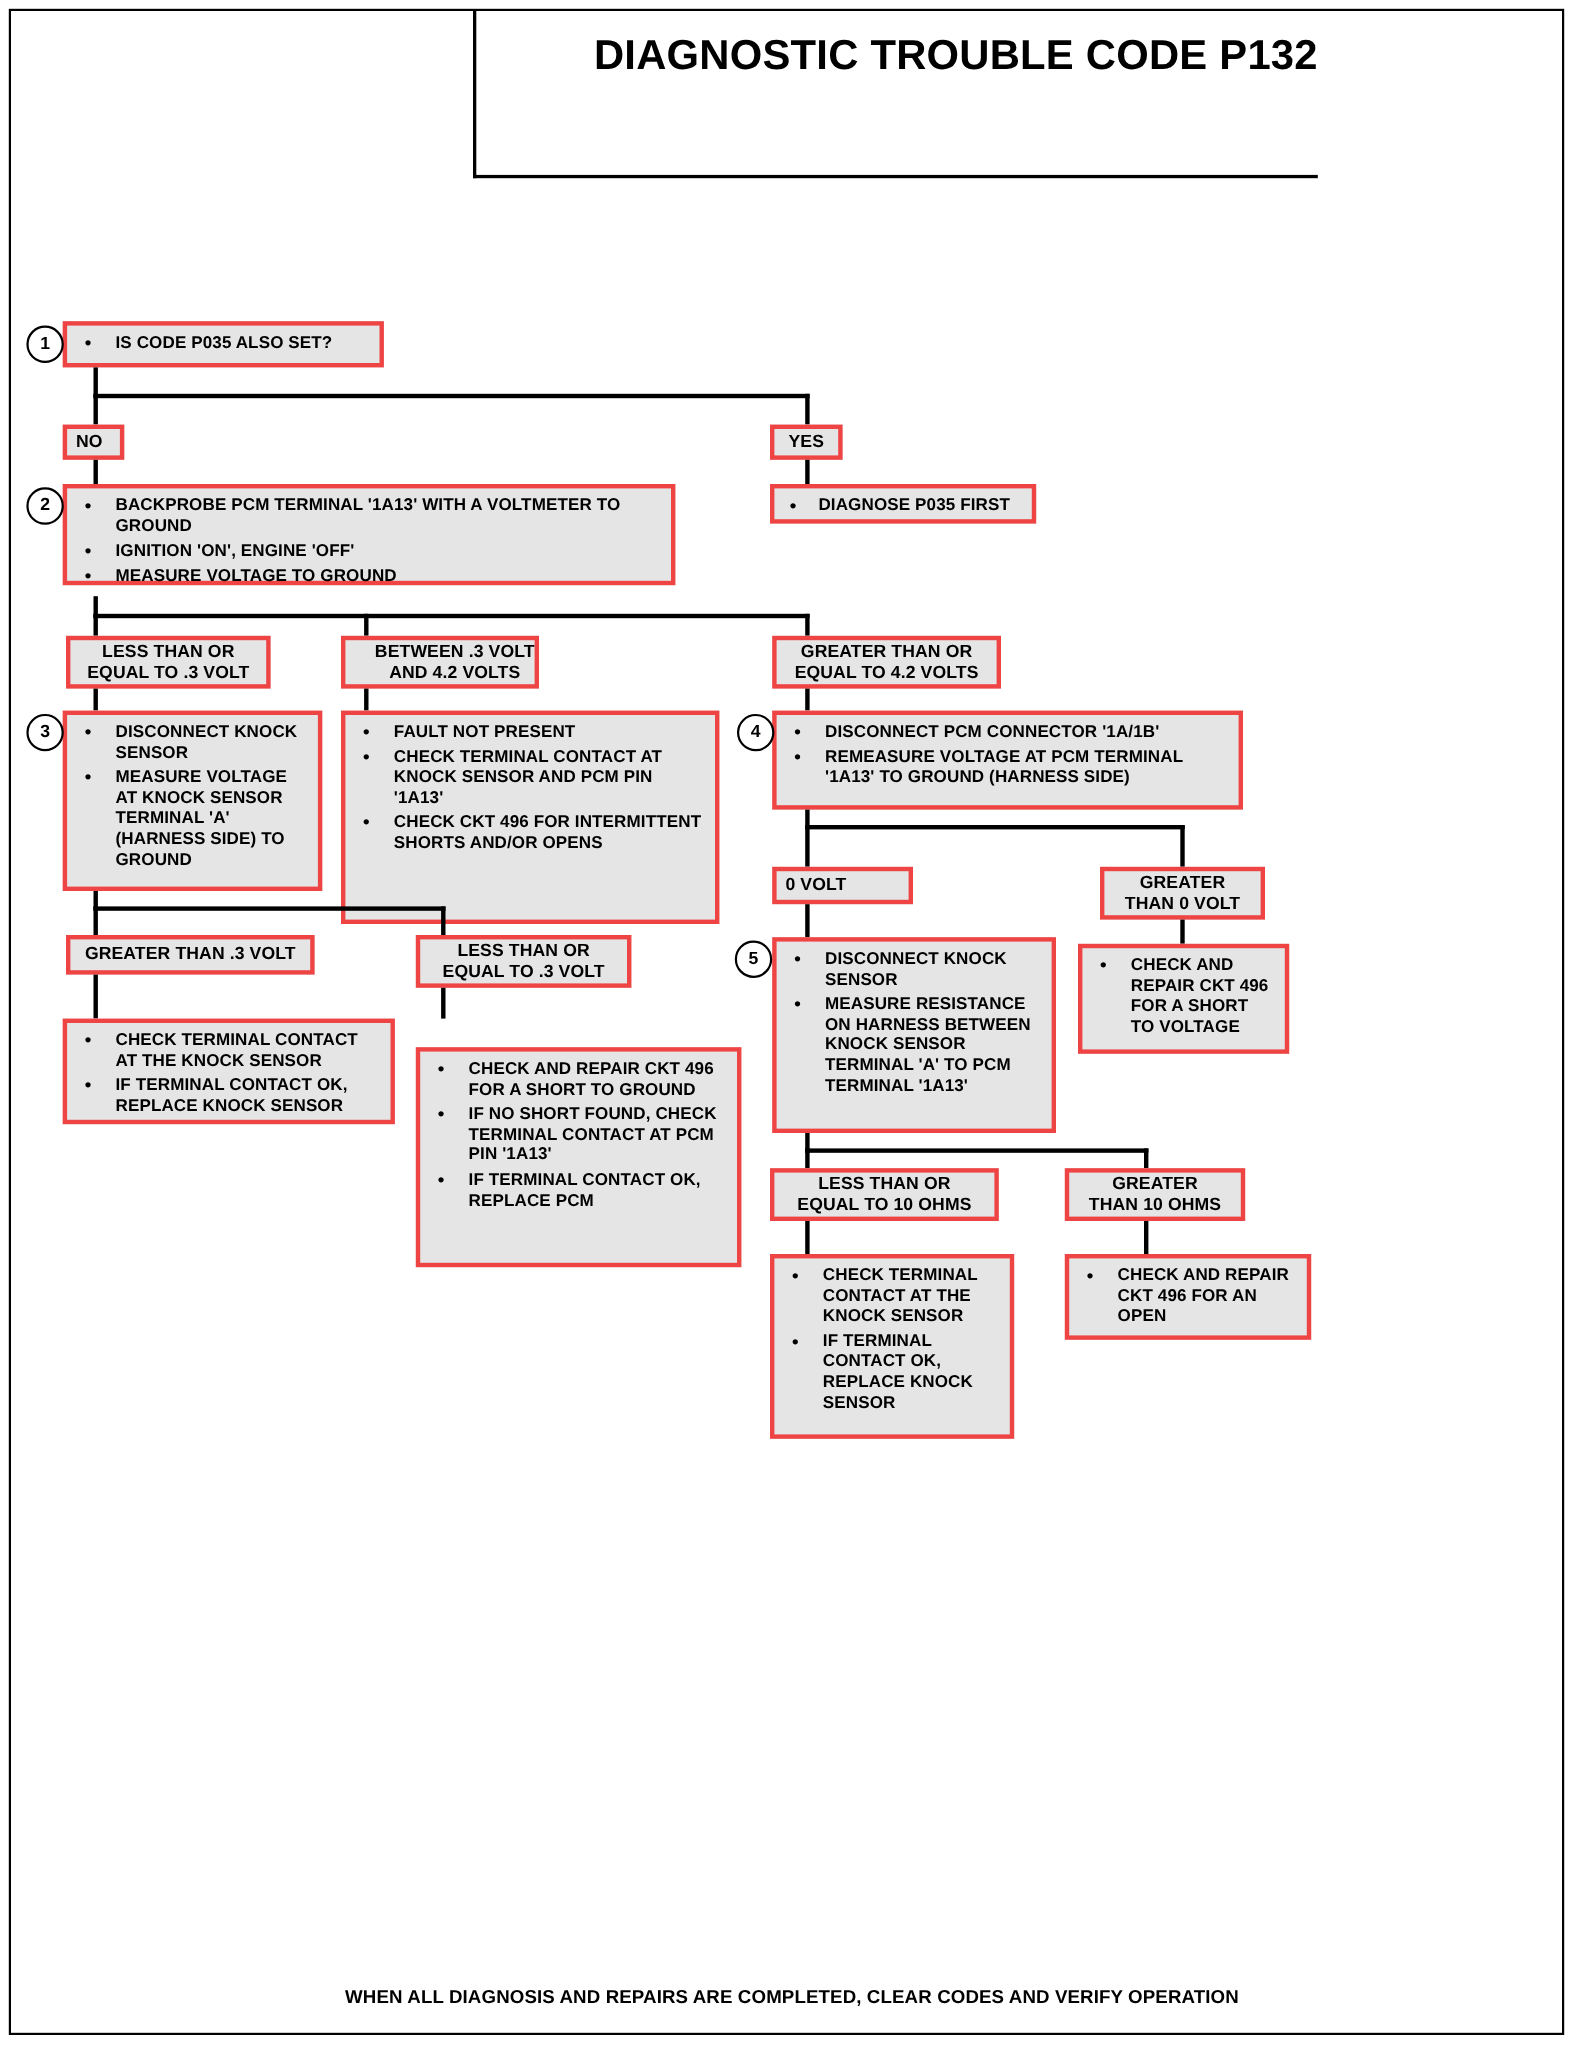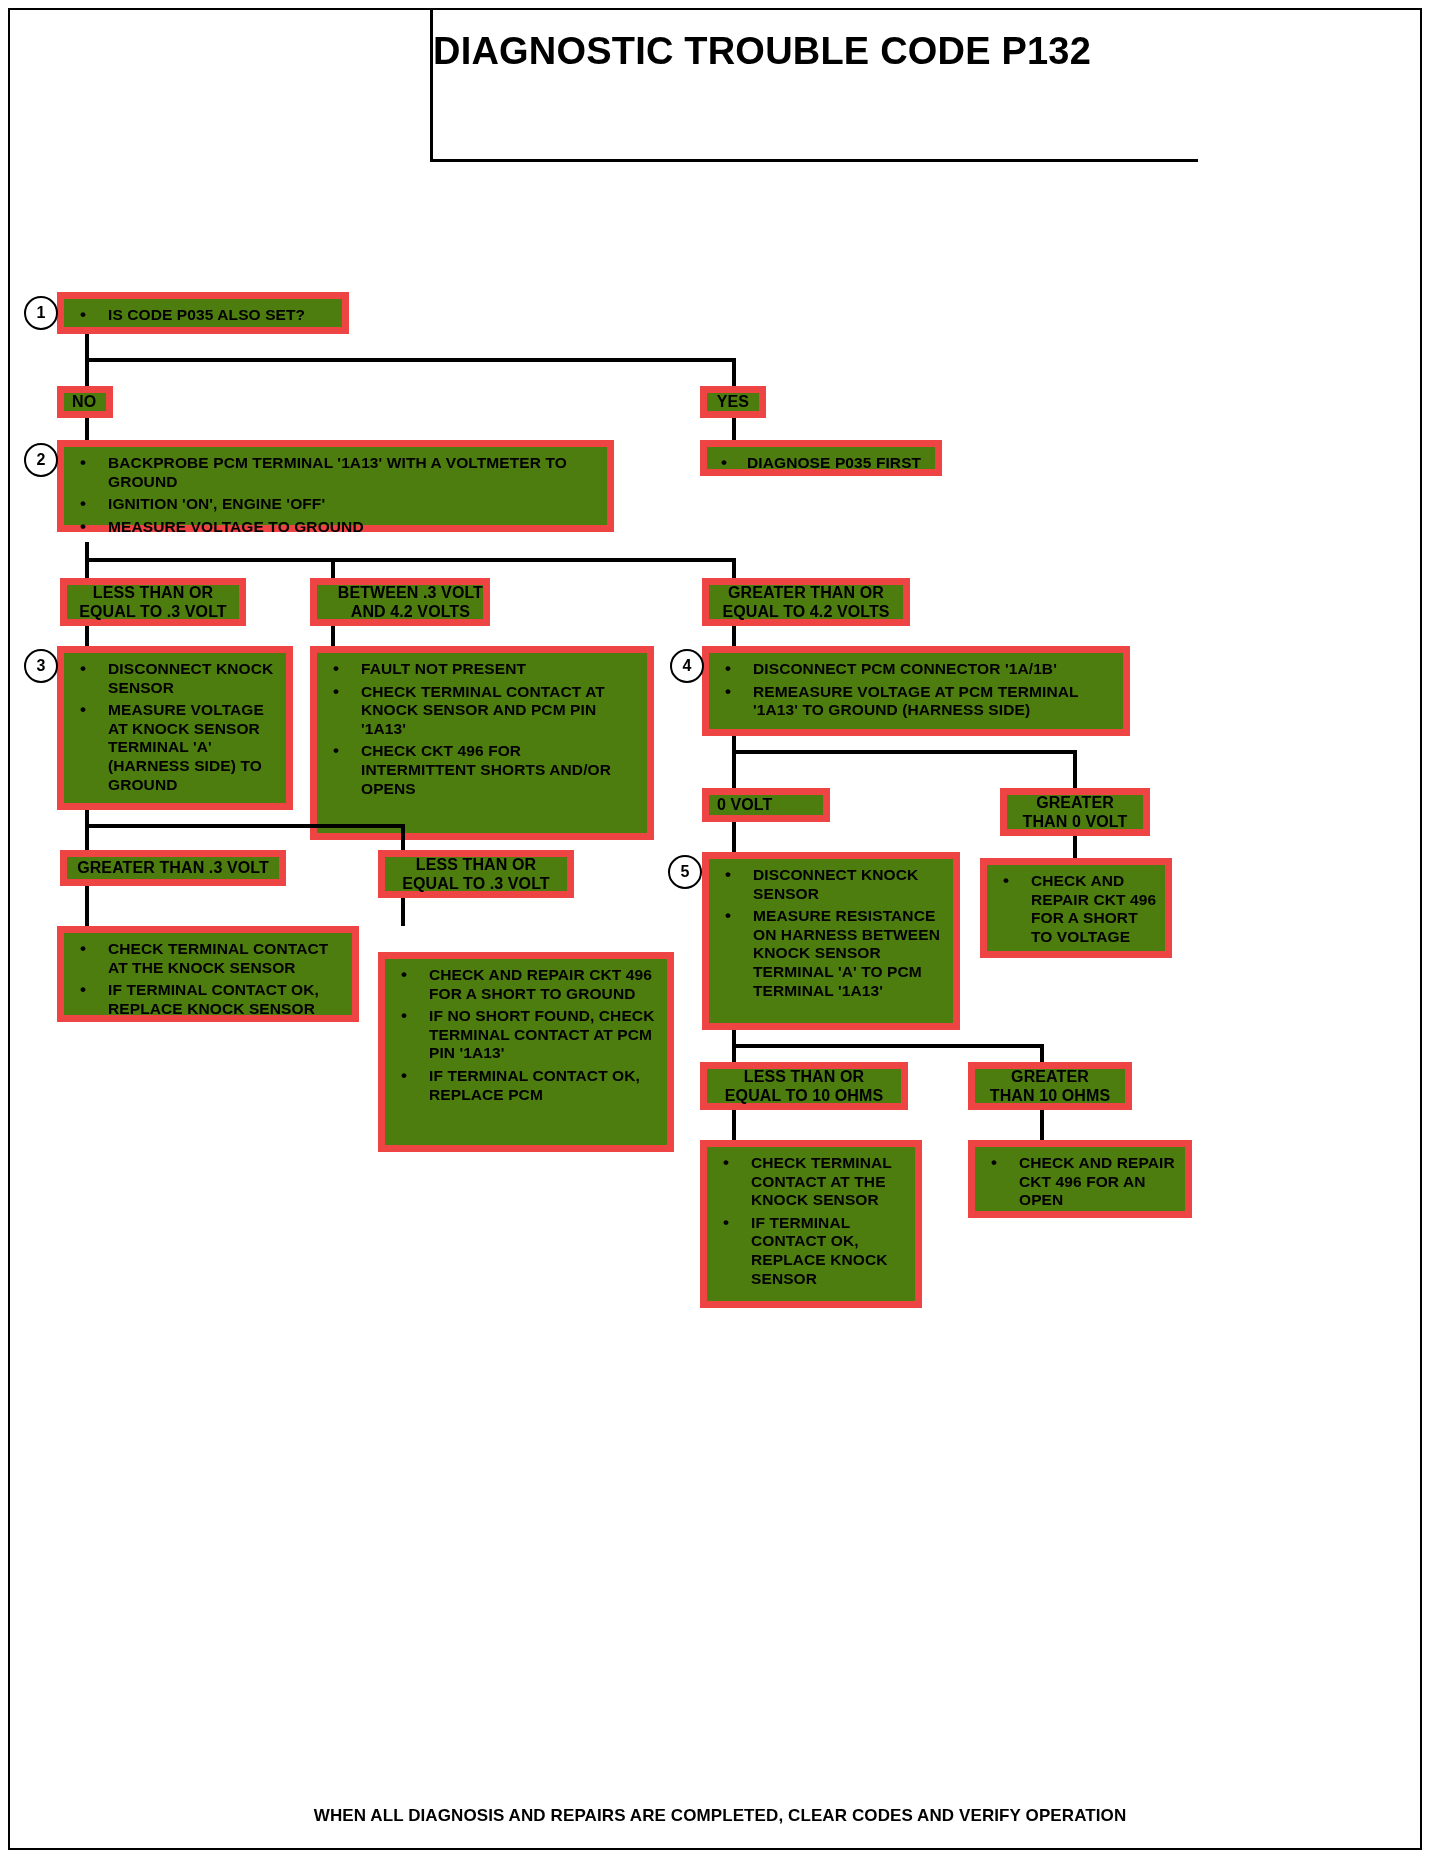--- a/index.html
+++ b/index.html
@@ -21,41 +21,42 @@
     box-sizing:border-box;
   }
   
   #title-block{
     position:absolute;
     left:430px; top:10px;
     width:768px; height:152px;
     border-left:3px solid #000;
     border-bottom:3px solid #000;
     box-sizing:border-box;
-    text-align:left;
+    text-align:right;
     padding-top:22px;
+    padding-left:48px;
   }
   #title-main{
     font-size:38px;
     font-weight:bold;
     letter-spacing:.2px;
     line-height:1.05;
     white-space:nowrap;
   }
   #title-sub{
     font-size:29px;
     font-weight:bold;
     margin-top:22px;
     white-space:nowrap;
   }
   
   .box{
     position:absolute;
-    border:7px solid #ef4444;
-    background:#4d7c0f;
+    border:4px solid #ef4444;
+    background:#e5e5e5;
     box-sizing:border-box;
     font-size:15.5px;
     font-weight:bold;
     letter-spacing:.1px;
     line-height:1.22;
   }
   .label-box{
     display:flex;
     align-items:center;
     justify-content:center;

